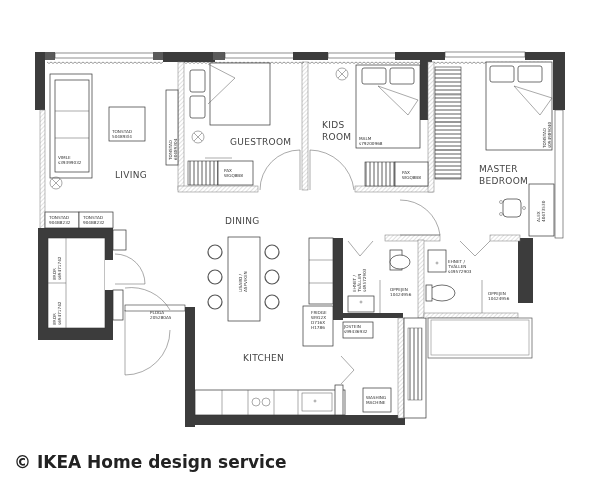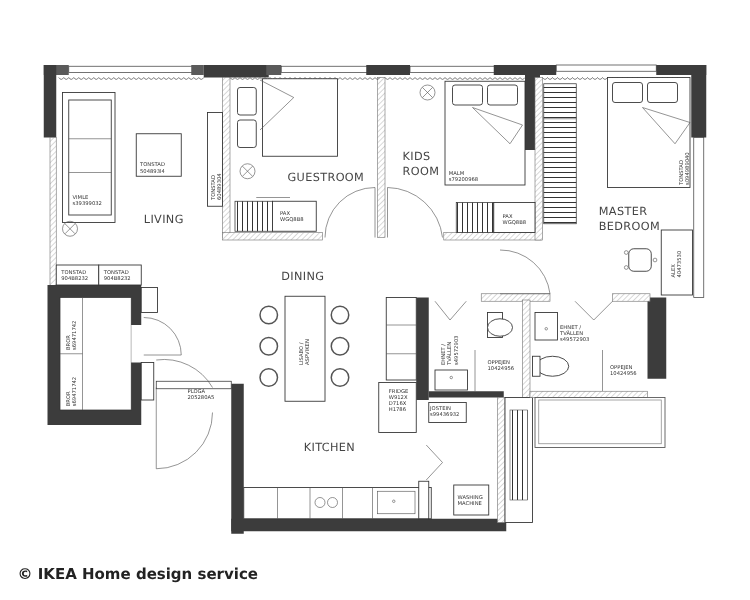--- a/index.html
+++ b/index.html
@@ -5,21 +5,21 @@
   html, body { margin:0; padding:0; background:#ffffff; }
   body { width:600px; height:480px; position:relative; overflow:hidden; font-family:"Liberation Sans", "DejaVu Sans", sans-serif; }
   #plan { position:absolute; left:0; top:0; width:600px; height:480px; }
   .room-label { font-family:"DejaVu Sans", sans-serif; font-size:9px; fill:#444; letter-spacing:0.3px; }
   .furn-label { font-family:"DejaVu Sans", sans-serif; font-size:4.2px; fill:#333; }
   .wall { fill:#3c3c3c; }
   .wall-mid { fill:#5a5a5a; }
   .hair { fill:none; stroke:#555; stroke-width:0.5; }
   .hatch { fill:url(#hatch); stroke:#777; stroke-width:0.5; }
   .furn { fill:#fff; stroke:#333; stroke-width:0.7; }
-  .copyright { position:absolute; left:14px; top:452px; font-family:"DejaVu Sans", sans-serif; font-weight:bold; font-size:12px; color:#222; }
+  .copyright { position:absolute; left:14px; top:452px; font-family:"DejaVu Sans", sans-serif; font-weight:bold; font-size:17px; color:#222; }
 </style>
 </head>
 <body>
 
 <svg id="plan" viewBox="0 0 600 480" xmlns="http://www.w3.org/2000/svg">
   <defs>
     <pattern id="hatch" patternUnits="userSpaceOnUse" width="3" height="3" patternTransform="rotate(45)">
       <rect width="3" height="3" fill="#fff"></rect>
       <line x1="0" y1="0" x2="0" y2="3" stroke="#999" stroke-width="0.6"></line>
     </pattern>

